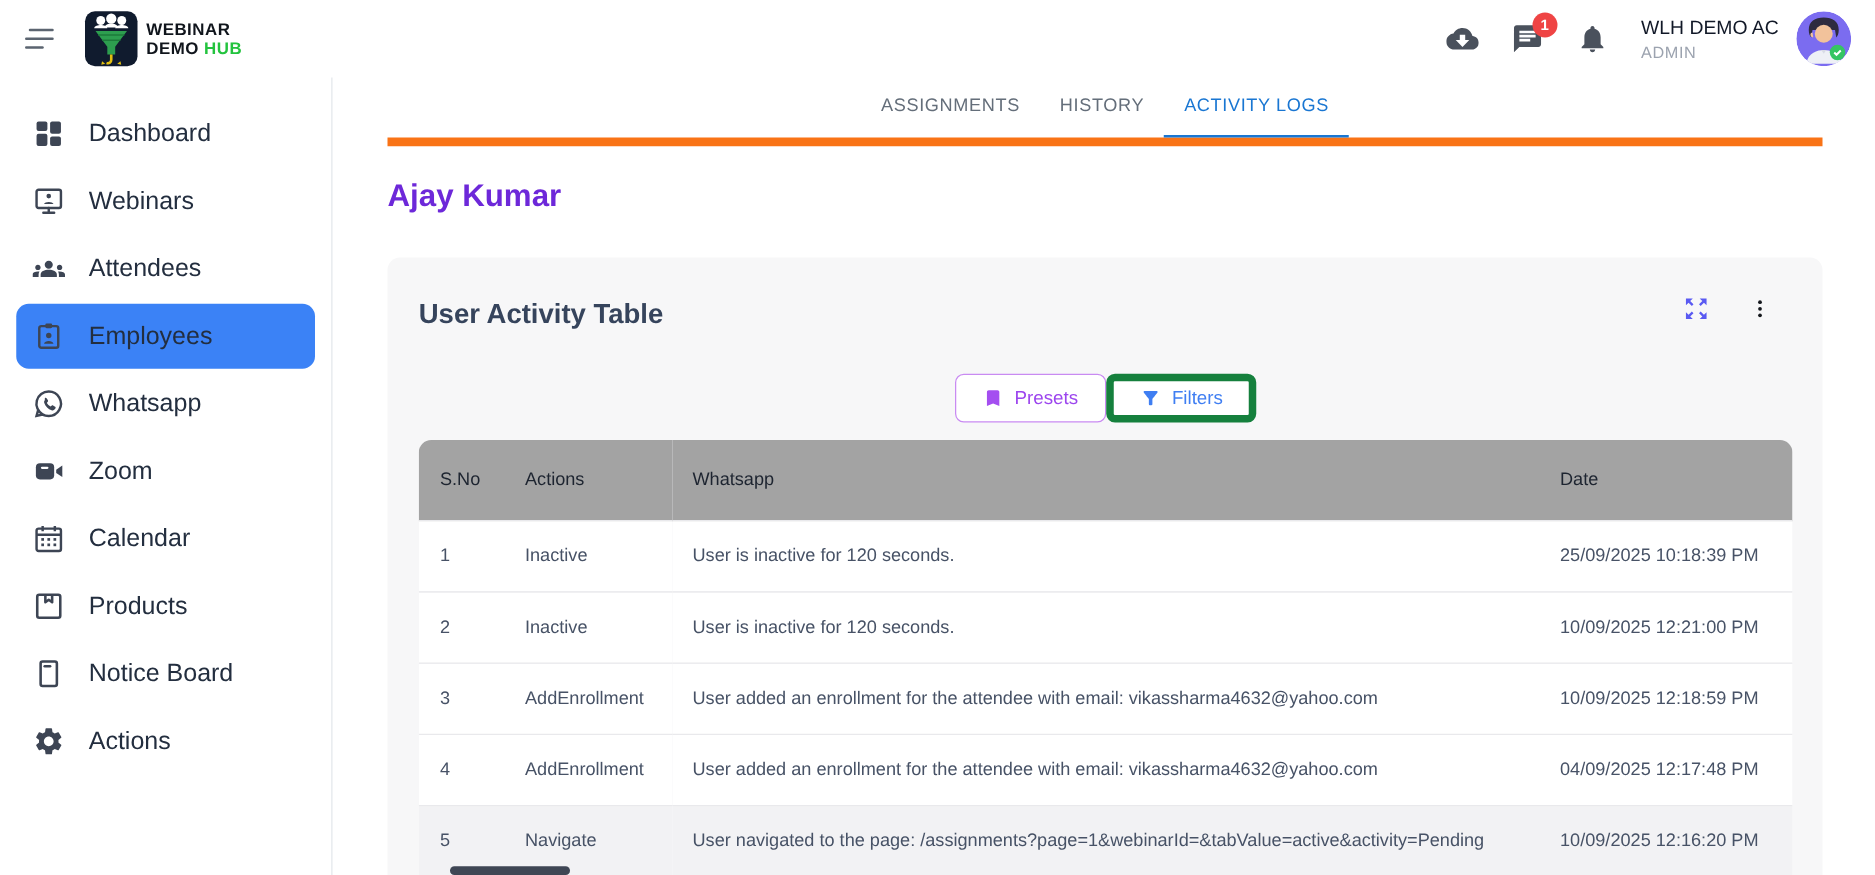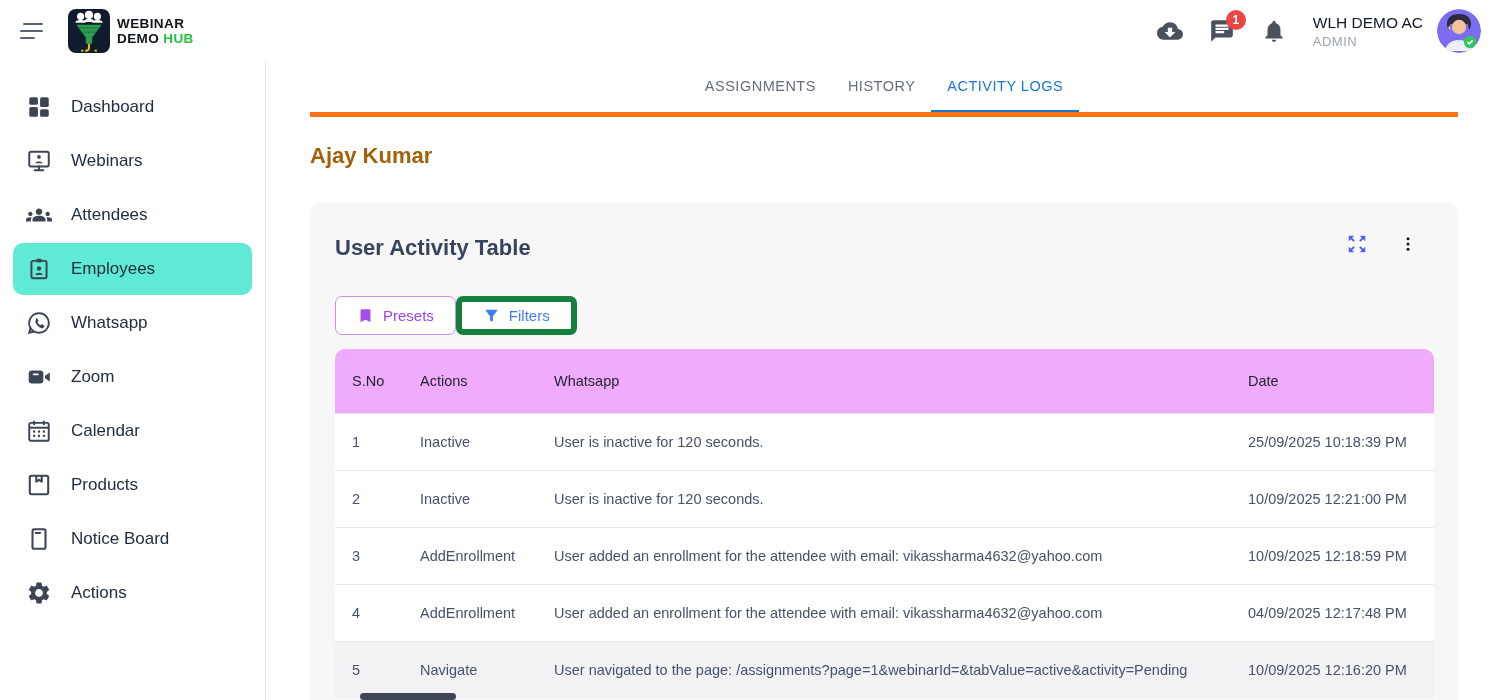--- a/index.html
+++ b/index.html
@@ -25,58 +25,58 @@
   .user-block { text-align:left; margin:0 14px 0 26px; }
   .user-name { font-size:15.5px; color:#111827; }
   .user-role { font-size:13px; color:#9ca3af; letter-spacing:.5px; margin-top:2px; }
   .avatar { width:44px; height:44px; border-radius:50%; overflow:hidden; cursor:pointer; flex:0 0 auto; }
 
   
   .sidebar { position:absolute; left:0; top:62px; bottom:0; width:266px; background:#fff;
     border-right:1px solid #e4e7eb; padding-top:17px; }
   .side-item { height:52px; margin:2px 13px; display:flex; align-items:center; gap:19px;
     padding-left:12px; border-radius:10px; cursor:pointer; }
-  .side-item.active { background:#5eead4; }
+  .side-item.active { background:#3b82f6; }
   .side-icon { width:27px; height:27px; color:#3d4554; flex:0 0 auto; display:flex; align-items:center; justify-content:center; }
   .side-icon svg { width:26px; height:26px; }
-  .side-label { font-size:17px; color:#232e3f; }
+  .side-label { font-size:20px; color:#232e3f; }
   .side-chevron { margin-left:auto; margin-right:22px; color:#374151; display:flex; }
   .side-chevron svg { width:17px; height:17px; }
 
   
   .main { position:absolute; left:267px; top:62px; right:0; bottom:0; background:#fff; overflow:hidden; }
-  .tabbar { height:55px; margin:0 42px 0 43px; border-bottom:5px solid #f97316;
+  .tabbar { height:55px; margin:0 42px 0 43px; border-bottom:7px solid #f97316;
     display:flex; justify-content:center; }
   .tab { padding:0 16px; display:flex; align-items:center; font-size:14.5px; font-weight:500;
     letter-spacing:.5px; color:#646e7a; cursor:pointer; border-bottom:2.5px solid transparent; }
   .tab.active { color:#1976d2; border-bottom-color:#1976d2; }
-  .page-title { margin:26px 43px 16px; font-size:22px; font-weight:700; color:#a16207; }
+  .page-title { margin:26px 43px 16px; font-size:25px; font-weight:700; color:#6d28d9; }
 
   .card { margin:34px 42px 0 43px; background:#f7f7f8; border-radius:10px; padding:30px 24px 40px 25px; min-height:520px; }
   .card-head { display:flex; align-items:flex-start; }
   .card-title { font-size:22px; font-weight:700; color:#36445c; line-height:30px; }
   .card-actions { margin-left:auto; display:flex; align-items:center; gap:30px; padding-right:16px; }
   .expand-btn { width:22px; height:22px; color:#5a5af2; cursor:pointer; }
   .expand-btn svg { width:22px; height:22px; }
   .kebab-btn { width:20px; height:22px; color:#15181d; cursor:pointer; display:flex; align-items:center; justify-content:center; }
   .kebab-btn svg { width:18px; height:18px; }
 
-  .btn-row { margin-top:33px; display:flex; justify-content:flex-start; gap:0; }
+  .btn-row { margin-top:33px; display:flex; justify-content:center; gap:0; }
   .pill-btn { height:39px; padding:0 21px; background:#fff; border-radius:7px; display:flex; align-items:center;
     gap:9px; font-size:15px; font-weight:500; cursor:pointer; }
   .pill-btn svg { width:17px; height:17px; }
   .btn-presets { border:1px solid #c98bf2; color:#9c45ee; }
   .btn-presets svg { color:#a44ef0; }
   .btn-filters { border:6px solid #15803d; color:#3f7ef2; }
   .btn-filters svg { color:#3f7ef2; }
 
   
   .table-wrap { margin-top:14px; border-radius:10px 10px 0 0; overflow:hidden; }
   table { width:100%; border-collapse:collapse; font-size:14.5px; table-layout:fixed; }
-  thead th { background:#f0abfc; text-align:left; font-weight:400; color:#1d2430;
+  thead th { background:#a3a3a3; text-align:left; font-weight:400; color:#1d2430;
     padding:24px 16px 24px 16px; }
   th.col-sno, td.col-sno { width:69px; padding-left:17px; }
   th.col-actions, td.col-actions { width:134px; }
   th.col-date, td.col-date { width:202px; }
   tbody td { background:#fff; color:#475266; padding:20px 16px; border-top:1px solid #e9e9ec;
     white-space:nowrap; overflow:hidden; }
   tbody tr.highlight td { background:#f2f2f4; }
 
   .hscroll-thumb { position:absolute; left:360px; top:693px; width:96px; height:7px;
     border-radius:4px; background:#3f4654; cursor:grab; }

